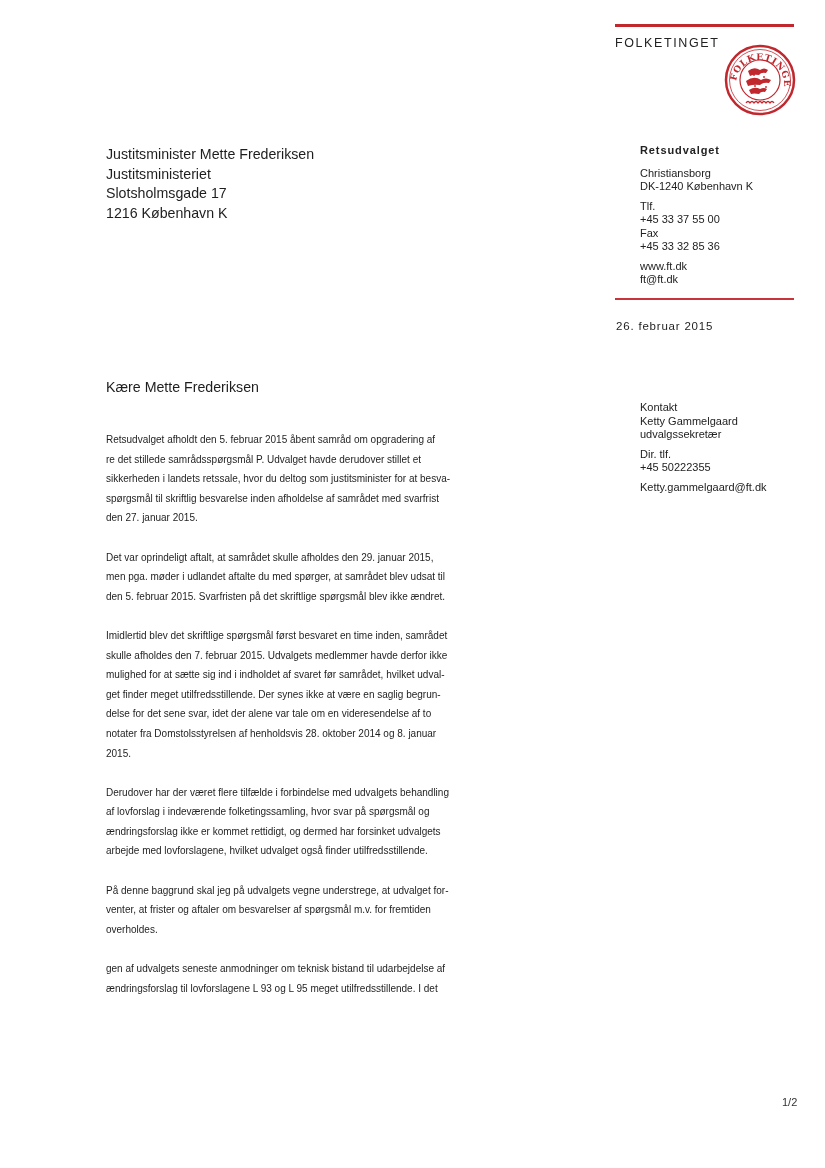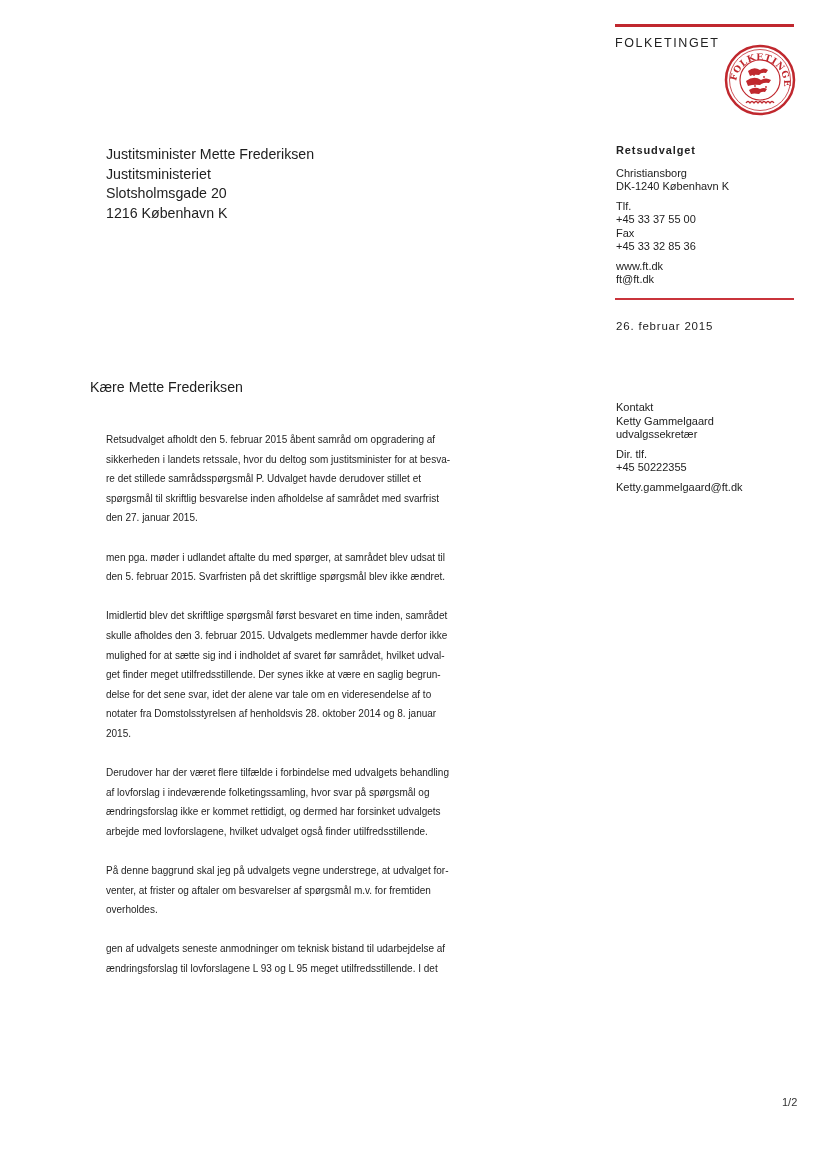--- a/index.html
+++ b/index.html
@@ -4,27 +4,27 @@
   <style>
     html, body { margin: 0; padding: 0; background: #ffffff; }
     body { width: 825px; height: 1168px; position: relative; overflow: hidden;
            font-family: "Liberation Sans", sans-serif; color: #1e1e1e; }
     .abs { position: absolute; }
     .redline { position: absolute; height: 3px; background: #c0282e; }
     .redline.thin { height: 2px; background: #c9343b; }
     .brand { left: 615px; top: 36px; font-size: 12.5px; letter-spacing: 1.6px; color: #222; }
     .seal { left: 724px; top: 44px; width: 72px; height: 72px; }
     .recipient { left: 106px; top: 145px; font-size: 14.2px; line-height: 19.5px; }
-    .sidebar { left: 616px; font-size: 11px; line-height: 13.5px; color: #222; }
+    .sidebar { left: 640px; font-size: 11px; line-height: 13.5px; color: #222; }
     .sidebar .title { font-weight: bold; letter-spacing: 0.9px; font-size: 11px; }
     .row { display: flex; flex-direction: column; }
     .row .lbl { width: 28px; }
     .row .lbl.wide { width: 41px; }
     .date { left: 616px; top: 320px; font-size: 11.5px; letter-spacing: 0.8px; }
-    .salutation { left: 90px; top: 379px; font-size: 14.2px; }
+    .salutation { left: 106px; top: 379px; font-size: 14.2px; }
     .body { left: 106px; top: 430px; width: 490px; font-size: 10px; line-height: 19.6px; }
     .body p { margin: 0 0 19.6px 0; }
     .line { display: block; white-space: nowrap; }
     .pagenum { left: 782px; top: 1096px; font-size: 11px; color: #333; }
   </style>
 </head>
 <body>
 
 <div class="redline" style="left:615px; top:24px; width:179px;"></div>
 <div class="abs brand">FOLKETINGET</div>
@@ -47,21 +47,21 @@
     <circle cx="40" cy="33" r="0.9" fill="#c0282e"></circle>
   <circle cx="31" cy="42" r="0.9" fill="#c0282e"></circle>
     <circle cx="42" cy="43" r="0.9" fill="#c0282e"></circle>
 
   <path d="M22 59 q2 -3 4 0 q2 -3 4 0 q2 -3 4 0 q2 -3 4 0 q2 -3 4 0 q2 -3 4 0 q2 -3 4 0" fill="none" stroke="#c0282e" stroke-width="1.3"></path>
 </svg>
 
 <div class="abs recipient">
   <div>Justitsminister Mette Frederiksen</div>
   <div>Justitsministeriet</div>
-  <div>Slotsholmsgade 20</div>
+  <div>Slotsholmsgade 17</div>
   <div>1216 København K</div>
 </div>
 
 <div class="abs sidebar" style="top:144px;">
   <div class="title">Retsudvalget</div>
   <div style="height:9px"></div>
   <div>Christiansborg</div>
   <div>DK-1240 København K</div>
   <div style="height:6px"></div>
   <div class="row">
@@ -92,32 +92,33 @@
   </div>
   <div style="height:6px"></div>
   <div>Ketty.gammelgaard@ft.dk</div>
 </div>
 
 <div class="abs salutation">Kære Mette Frederiksen</div>
 
 <div class="abs body">
   <p>
     <span class="line">Retsudvalget afholdt den 5. februar 2015 åbent samråd om opgradering af</span>
+    <span class="line">re det stillede samrådsspørgsmål P. Udvalget havde derudover stillet et</span>
     <span class="line">sikkerheden i landets retssale, hvor du deltog som justitsminister for at besva-</span>
-    <span class="line">re det stillede samrådsspørgsmål P. Udvalget havde derudover stillet et</span>
     <span class="line">spørgsmål til skriftlig besvarelse inden afholdelse af samrådet med svarfrist</span>
     <span class="line">den 27. januar 2015.</span>
   </p>
   <p>
+    <span class="line">Det var oprindeligt aftalt, at samrådet skulle afholdes den 29. januar 2015,</span>
     <span class="line">men pga. møder i udlandet aftalte du med spørger, at samrådet blev udsat til</span>
     <span class="line">den 5. februar 2015. Svarfristen på det skriftlige spørgsmål blev ikke ændret.</span>
   </p>
   <p>
     <span class="line">Imidlertid blev det skriftlige spørgsmål først besvaret en time inden, samrådet</span>
-    <span class="line">skulle afholdes den 3. februar 2015. Udvalgets medlemmer havde derfor ikke</span>
+    <span class="line">skulle afholdes den 7. februar 2015. Udvalgets medlemmer havde derfor ikke</span>
     <span class="line">mulighed for at sætte sig ind i indholdet af svaret før samrådet, hvilket udval-</span>
     <span class="line">get finder meget utilfredsstillende. Der synes ikke at være en saglig begrun-</span>
     <span class="line">delse for det sene svar, idet der alene var tale om en videresendelse af to</span>
     <span class="line">notater fra Domstolsstyrelsen af henholdsvis 28. oktober 2014 og 8. januar</span>
     <span class="line">2015.</span>
   </p>
   <p>
     <span class="line">Derudover har der været flere tilfælde i forbindelse med udvalgets behandling</span>
     <span class="line">af lovforslag i indeværende folketingssamling, hvor svar på spørgsmål og</span>
     <span class="line">ændringsforslag ikke er kommet rettidigt, og dermed har forsinket udvalgets</span>

